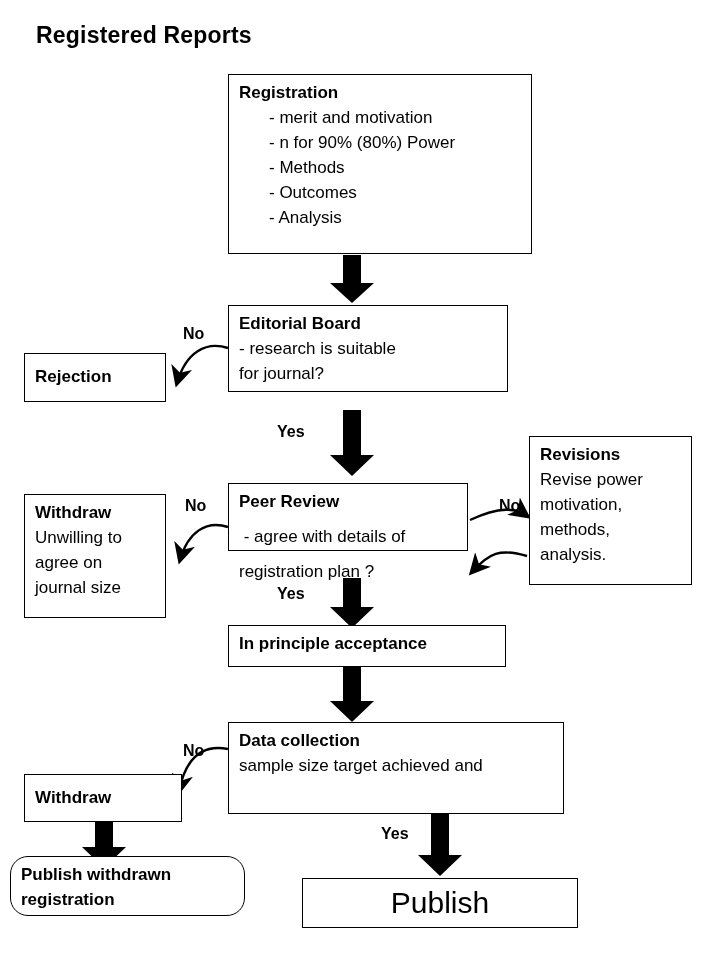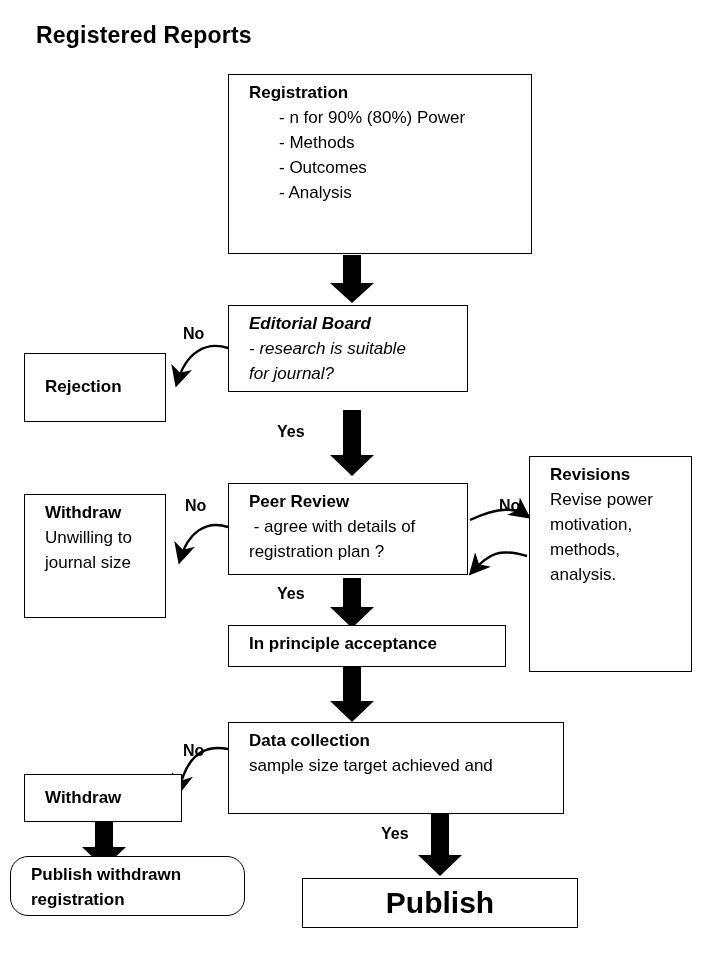--- a/index.html
+++ b/index.html
@@ -16,30 +16,30 @@
     left:36px; top:22px;
     font-size:23px;
     font-weight:bold;
     letter-spacing:0.2px;
   }
   .node{
     position:absolute;
     box-sizing:border-box;
     border:1.6px solid #000;
     background:#fff;
-    padding:6px 20px;
+    padding:6px 10px;
     font-size:17px;
     line-height:1.47;
   }
   .node .hdr{font-weight:bold;}
-  .node .ln{white-space:pre;}
+  .node .ln{white-space:pre;margin-top:10px;}
   .indent{padding-left:30px;}
   .bigtext{
     font-size:30px;
-    font-weight:bold;
+    font-weight:normal;
     text-align:center;
     line-height:1.2;
   }
   .lbl{
     position:absolute;
     font-size:16px;
     font-weight:600;
   }
   .svgl{position:absolute;left:0;top:0;width:720px;height:960px;pointer-events:none;}
 </style>
@@ -91,49 +91,51 @@
 
   <path d="M470,520 C500,506 516,508 527,516" fill="none" stroke="#000" stroke-width="2.4" marker-end="url(#thinarrow)"></path>
 
   <path d="M527,556 C500,548 489,553 472,572" fill="none" stroke="#000" stroke-width="2.4" marker-end="url(#thinarrow)"></path>
 
   <path d="M228,749 C203,744 186,757 179,791" fill="none" stroke="#000" stroke-width="2.4" marker-end="url(#thinarrow)"></path>
 </svg>
 
 <div class="node" style="left:228px; top:74px; width:304px; height:180px;">
   <div class="hdr">Registration</div>
+  <div class="indent">- merit and motivation</div>
   <div class="indent">- n for 90% (80%) Power</div>
   <div class="indent">- Methods</div>
   <div class="indent">- Outcomes</div>
   <div class="indent">- Analysis</div>
 </div>
 
-<div class="node" style="left:228px; top:305px; width:240px; height:87px;font-style:italic;">
+<div class="node" style="left:228px; top:305px; width:280px; height:87px;">
   <div class="hdr">Editorial Board</div>
   <div>- research is suitable</div>
   <div>for journal?</div>
 </div>
 
-<div class="node" style="left:24px; top:353px; width:142px; height:69px; display:flex; align-items:center;">
+<div class="node" style="left:24px; top:353px; width:142px; height:49px; display:flex; align-items:center;">
   <div class="hdr">Rejection</div>
 </div>
 
-<div class="node" style="left:228px; top:483px; width:240px; height:92px;">
+<div class="node" style="left:228px; top:483px; width:240px; height:68px;">
   <div class="hdr">Peer Review</div>
   <div class="ln"> - agree with details of</div>
   <div class="ln">registration plan ?</div>
 </div>
 
 <div class="node" style="left:24px; top:494px; width:142px; height:124px;">
   <div class="hdr">Withdraw</div>
   <div>Unwilling to</div>
+  <div>agree on</div>
   <div>journal size</div>
 </div>
 
-<div class="node" style="left:529px; top:456px; width:163px; height:216px;">
+<div class="node" style="left:529px; top:436px; width:163px; height:149px;">
   <div class="hdr">Revisions</div>
   <div>Revise power</div>
   <div>motivation,</div>
   <div>methods,</div>
   <div>analysis.</div>
 </div>
 
 <div class="node" style="left:228px; top:625px; width:278px; height:42px; display:flex; align-items:flex-start;">
   <div class="hdr">In principle acceptance</div>
 </div>

